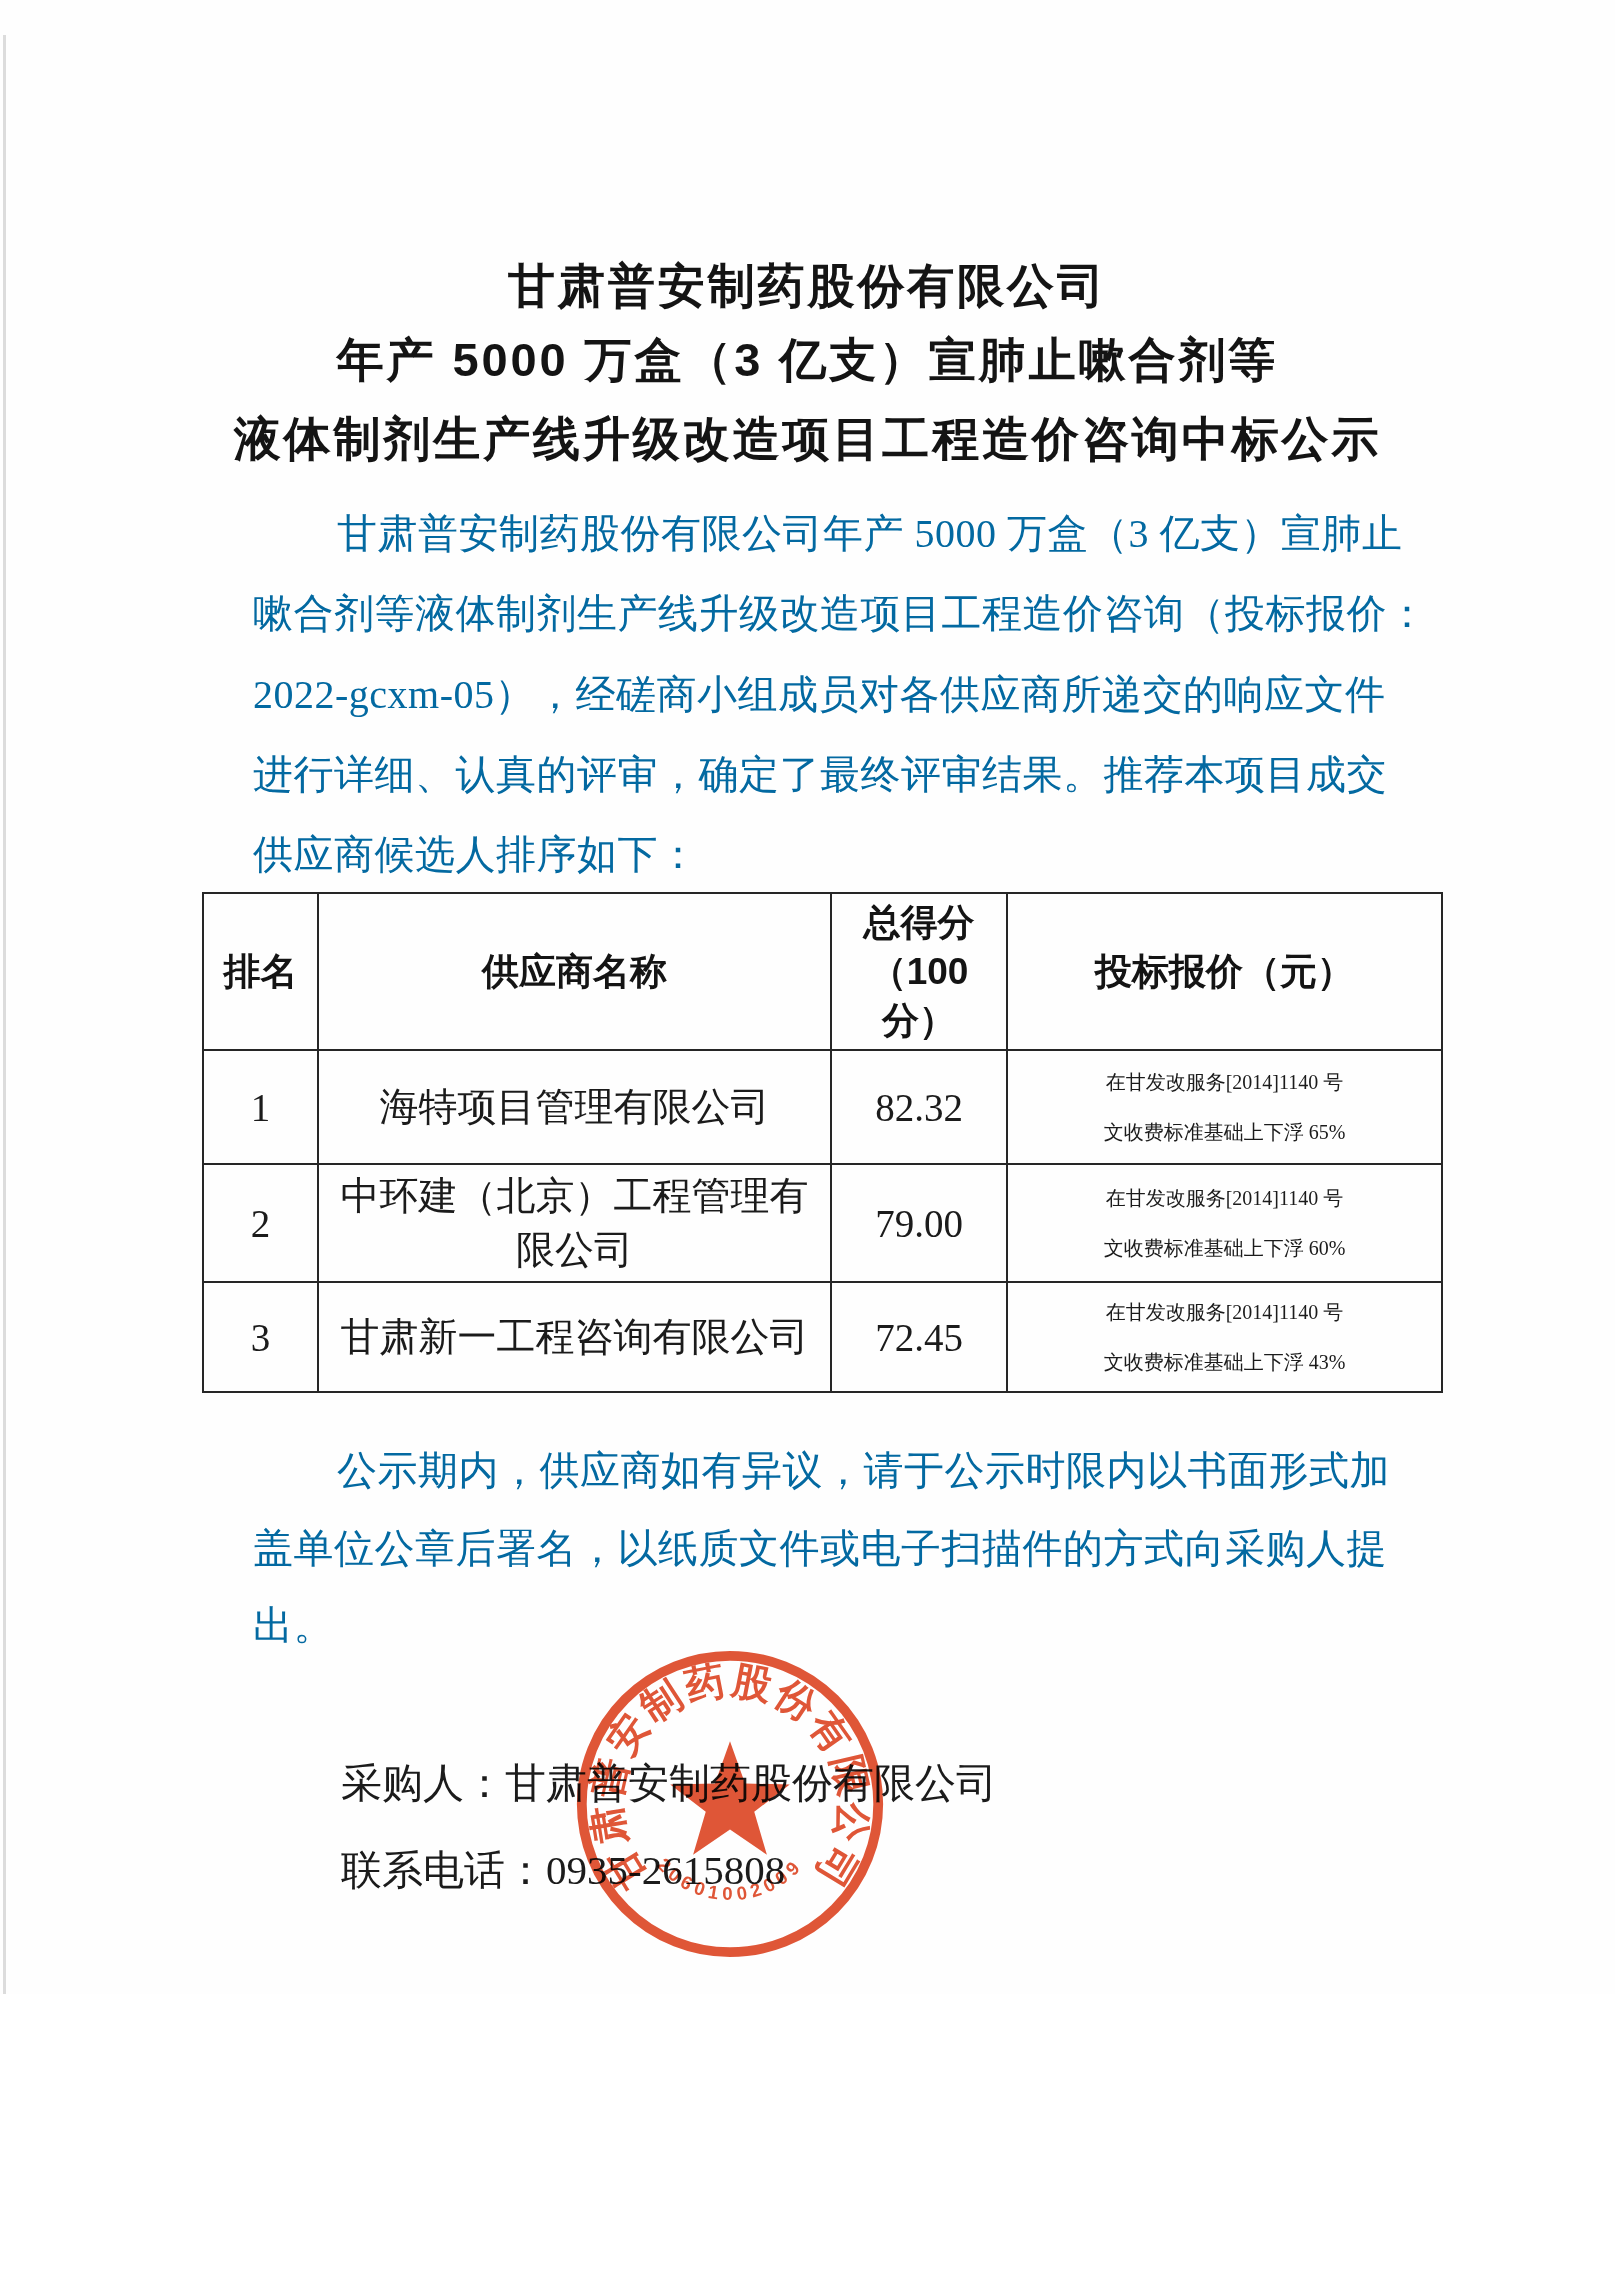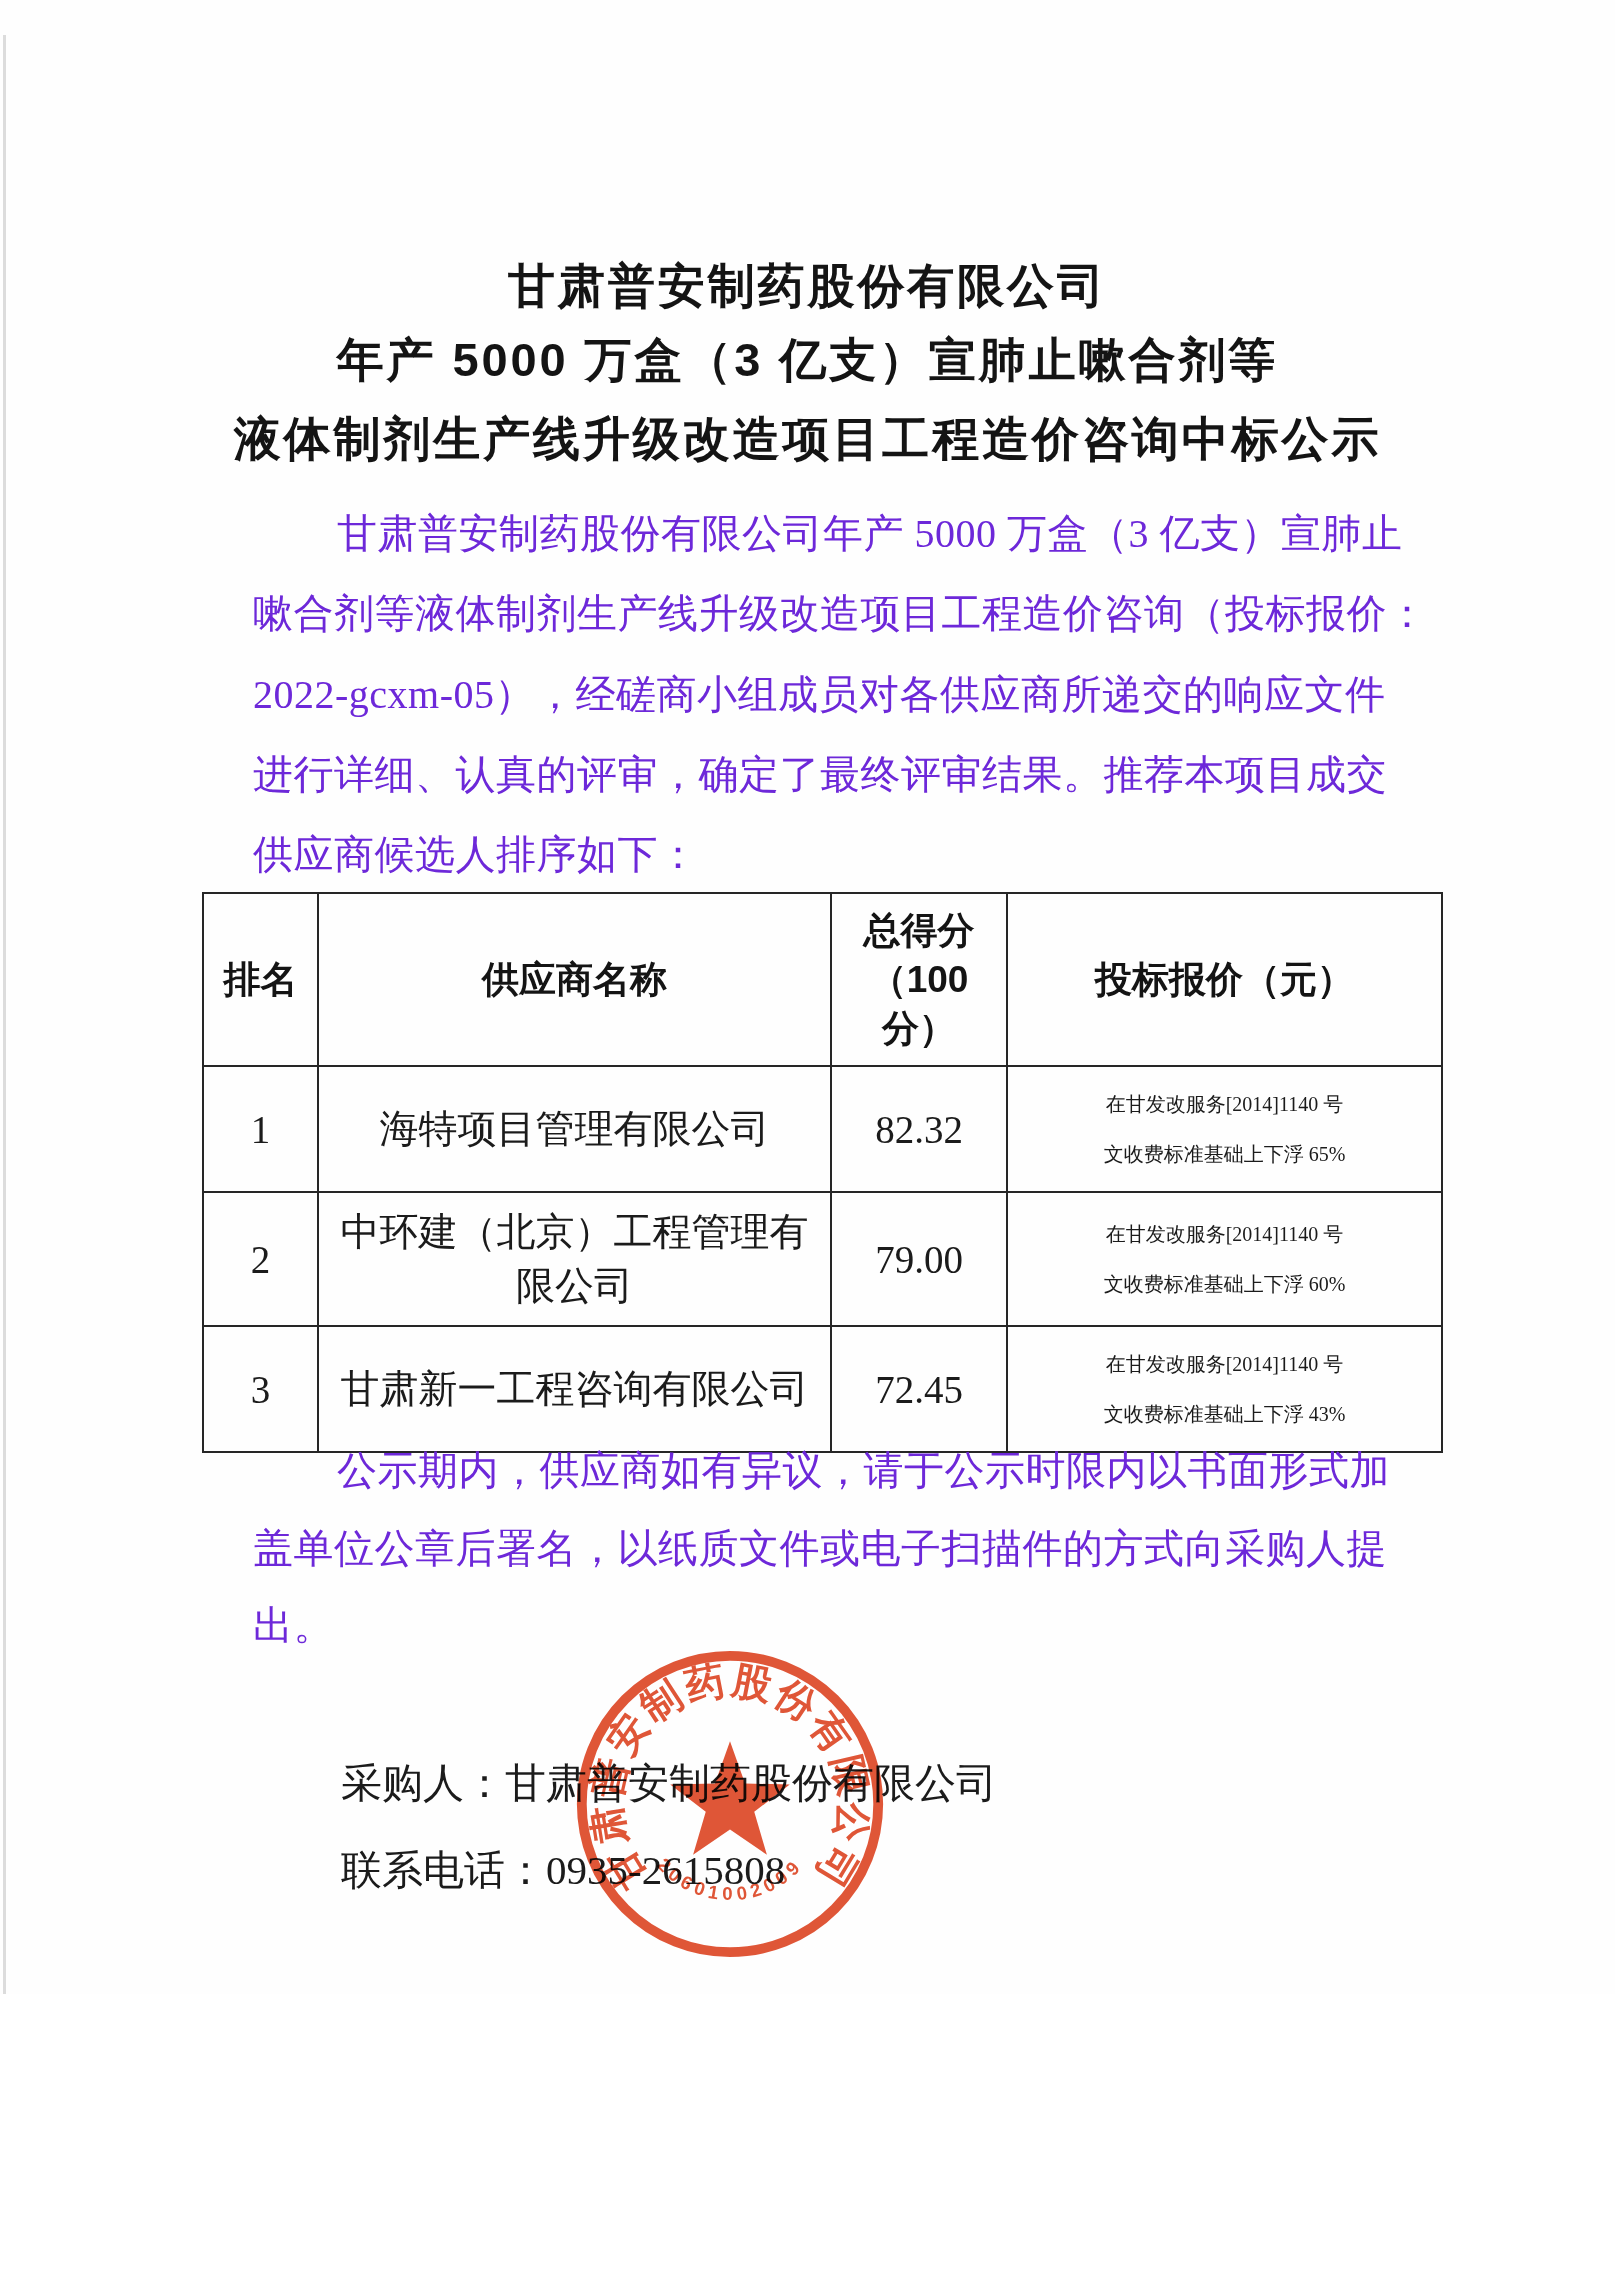--- a/index.html
+++ b/index.html
@@ -14,31 +14,31 @@
   }
   .t-line {
     position:absolute; left:0; width:1615px; text-align:center;
     font-family:"Liberation Sans","DejaVu Sans",sans-serif;
     font-weight:bold; font-size:47px; color:#141414;
     letter-spacing:2.9px; white-space:nowrap;
   }
   .b-line {
     position:absolute; left:253px; width:1176px;
     font-family:"Liberation Serif","DejaVu Serif",serif;
-    font-size:40px; color:#6d28d9; white-space:nowrap; letter-spacing:0.5px;
+    font-size:40px; color:#0369a1; white-space:nowrap; letter-spacing:0.5px;
   }
   .indent { padding-left:84px; }
   table.result {
     position:absolute; left:202px; top:892px;
     border-collapse:collapse; table-layout:fixed; width:1239px;
     font-family:"Liberation Serif","DejaVu Serif",serif;
   }
   table.result td {
     border:2px solid #262626; text-align:center; vertical-align:middle;
-    padding:12px; overflow:hidden;
+    padding:4px; overflow:hidden;
   }
   table.result { border:2.9px solid #1f1f1f; }
   td.hdr {
     font-family:"Liberation Sans","DejaVu Sans",sans-serif;
     font-weight:bold; font-size:37px; color:#141414; line-height:49px;
   }
   td.rank, td.score { font-size:39px; color:#1b1b1b; }
   td.supplier { font-size:39px; color:#1b1b1b; letter-spacing:0; }
   td.price { font-size:20px; line-height:50px; color:#1b1b1b; white-space:nowrap; }
   .sig-line {

